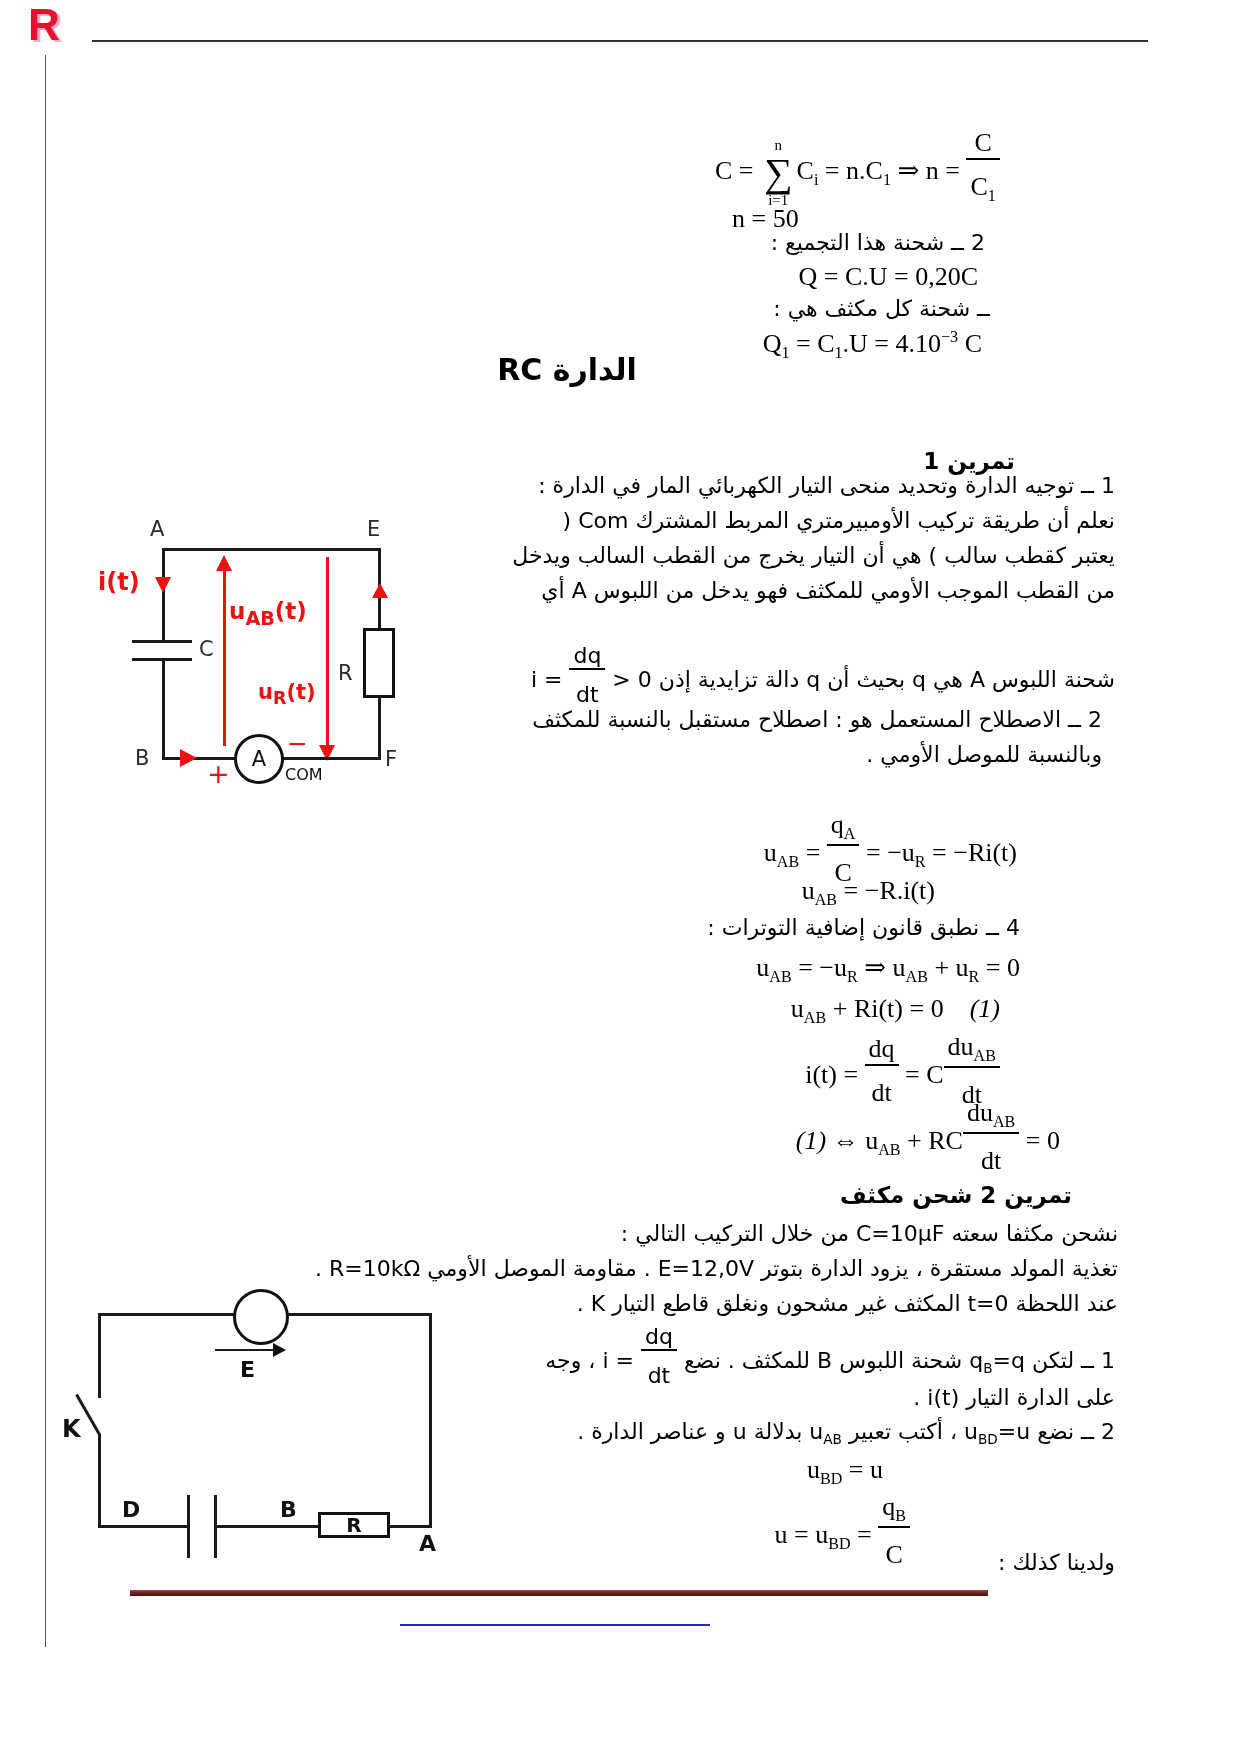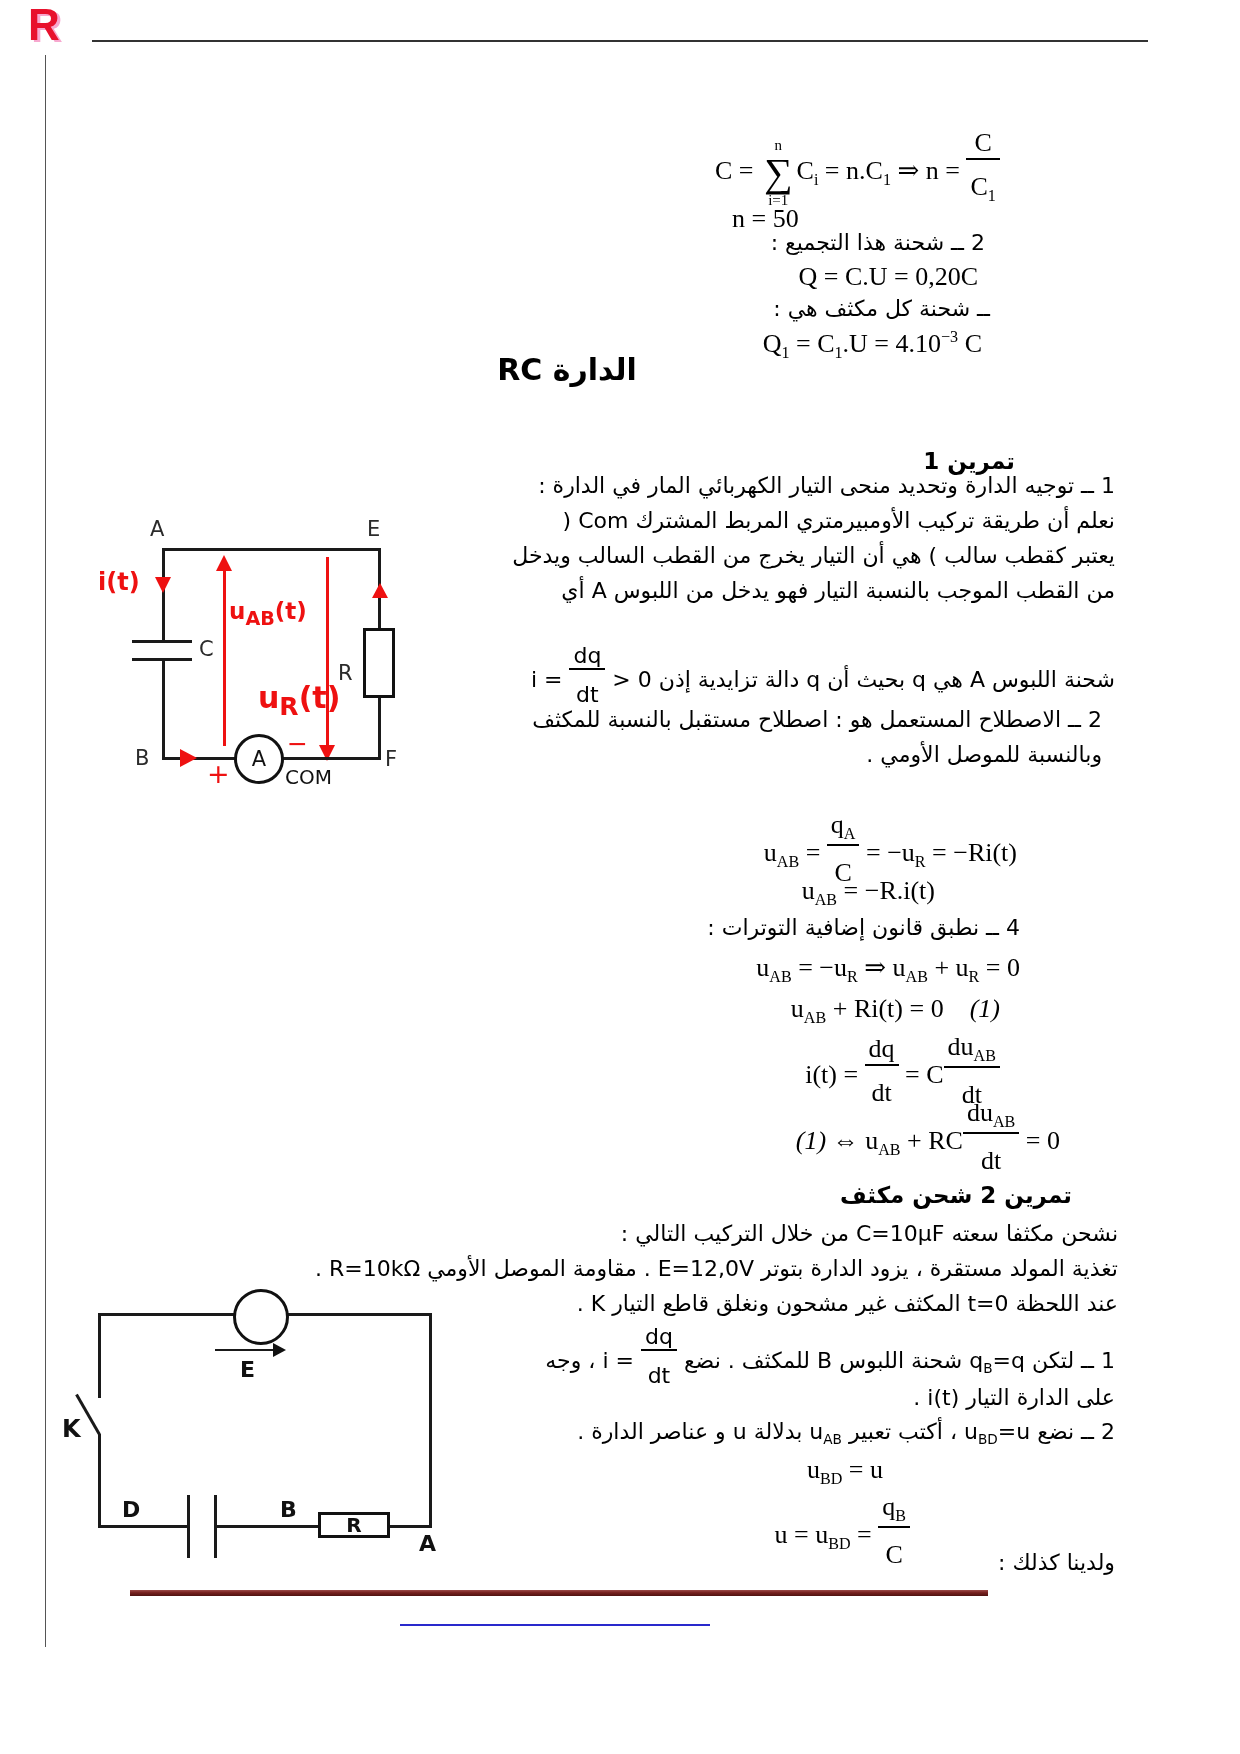--- a/index.html
+++ b/index.html
@@ -60,21 +60,21 @@
   <div class="abs ar-line" style="right:250px;top:296px;">ــ شحنة كل مكثف هي :</div>
   <div class="abs math" style="right:258px;top:328px;text-align:center;">Q<sub>1</sub> = C<sub>1</sub>.U = 4.10<sup>−3</sup> C</div>
 
   <div class="abs title" style="left:0;width:1134px;top:352px;">الدارة RC</div>
 
   <div class="abs exh" style="right:225px;top:448px;">تمرين 1</div>
   <div class="abs ar" style="right:125px;top:468px;width:700px;">
     <div>1 ــ توجيه الدارة وتحديد منحى التيار الكهربائي المار في الدارة :</div>
     <div>نعلم أن طريقة تركيب الأومبيرمتري المربط المشترك Com (</div>
     <div>يعتبر كقطب سالب )  هي أن التيار يخرج من القطب السالب ويدخل</div>
-    <div>من القطب الموجب بالنسبة التيار فهو يدخل من اللبوس A أي</div>
+    <div>من القطب الموجب الأومي للمكثف فهو يدخل من اللبوس A أي</div>
   </div>
   <div class="abs ar-line" style="right:125px;top:643px;width:700px;">شحنة اللبوس A هي q بحيث أن q دالة تزايدية إذن <span class="mwrap" dir="ltr">i = <span class="frac"><span class="num">dq</span><span class="den">dt</span></span> &gt; 0</span></div>
   <div class="abs ar" style="right:138px;top:702px;width:700px;">
     <div>2 ــ الاصطلاح المستعمل هو : اصطلاح مستقبل بالنسبة للمكثف</div>
     <div>وبالنسبة للموصل الأومي .</div>
   </div>
   <div class="abs math" style="right:223px;top:810px;">u<sub>AB</sub> = <span class="frac"><span class="num">q<sub>A</sub></span><span class="den">C</span></span> = −u<sub>R</sub> = −Ri(t)</div>
   <div class="abs math" style="right:305px;top:876px;">u<sub>AB</sub> = −R.i(t)</div>
   <div class="abs ar-line" style="right:220px;top:915px;">4 ــ نطبق قانون إضافية التوترات :</div>
   <div class="abs math" style="right:220px;top:952px;">u<sub>AB</sub> = −u<sub>R</sub> ⇒ u<sub>AB</sub> + u<sub>R</sub> = 0</div>
@@ -91,36 +91,36 @@
     <div class="wire" style="left:37px;top:143px;width:60px;height:3px;"></div>
     <div class="circlbl" style="left:104px;top:122px;">C</div>
     <div class="wire" style="left:67px;top:146px;width:3px;height:96px;"></div>
     <div class="abs redbold" style="left:3px;top:53px;font-size:24px;">i(t)</div>
     <div class="tri" style="left:60px;top:62px;border-left:8px solid transparent;border-right:8px solid transparent;border-top:16px solid var(--annotation_red);"></div>
     <div class="abs" style="left:128px;top:55px;width:3px;height:176px;background:var(--annotation_red);"></div>
     <div class="tri" style="left:121px;top:40px;border-left:8px solid transparent;border-right:8px solid transparent;border-bottom:16px solid var(--annotation_red);"></div>
     <div class="abs redbold" style="left:134px;top:83px;font-size:23px;direction:ltr;">u<sub>AB</sub>(t)</div>
     <div class="abs" style="left:231px;top:42px;width:3px;height:188px;background:var(--annotation_red);"></div>
     <div class="tri" style="left:224px;top:230px;border-left:8px solid transparent;border-right:8px solid transparent;border-top:16px solid var(--annotation_red);"></div>
-    <div class="abs redbold" style="left:163px;top:165px;font-size:30px;direction:ltr;">u<sub>R</sub>(t)</div>
+    <div class="abs redbold" style="left:163px;top:165px;font-size:21px;direction:ltr;">u<sub>R</sub>(t)</div>
     <div class="wire" style="left:283px;top:33px;width:3px;height:80px;"></div>
     <div class="tri" style="left:277px;top:68px;border-left:8px solid transparent;border-right:8px solid transparent;border-bottom:15px solid var(--annotation_red);"></div>
     <div class="box" style="left:268px;top:113px;width:26px;height:64px;"></div>
     <div class="circlbl" style="left:243px;top:146px;">R</div>
     <div class="wire" style="left:283px;top:183px;width:3px;height:61px;"></div>
     <div class="wire" style="left:67px;top:242px;width:219px;height:3px;"></div>
     <div class="circlbl" style="left:40px;top:231px;">B</div>
     <div class="circlbl" style="left:290px;top:232px;">F</div>
     <div class="tri" style="left:85px;top:234px;border-top:9px solid transparent;border-bottom:9px solid transparent;border-left:17px solid var(--annotation_red);"></div>
     <div class="abs" style="left:139px;top:219px;width:44px;height:44px;background:#fff;border:3px solid #111;border-radius:50%;display:flex;align-items:center;justify-content:center;z-index:2;">
       <span style="font-size:21px;color:#111;">A</span>
     </div>
     <div class="abs red" style="left:112px;top:243px;font-size:27px;z-index:3;">+</div>
     <div class="abs red" style="left:192px;top:214px;font-size:25px;z-index:3;">−</div>
-    <div class="abs" style="left:190px;top:250px;font-size:20px;color:#111;z-index:3;">COM</div>
+    <div class="abs" style="left:190px;top:250px;font-size:16px;color:#111;z-index:3;">COM</div>
   </div>
 
   <div class="abs exh" style="right:168px;top:1182px;">تمرين 2  شحن مكثف</div>
   <div class="abs ar" style="right:122px;top:1216px;width:880px;">
     <div>نشحن مكثفا سعته C=10μF من خلال التركيب التالي :</div>
     <div>تغذية المولد مستقرة ، يزود الدارة بتوتر E=12,0V . مقاومة الموصل الأومي R=10kΩ .</div>
     <div>عند اللحظة t=0 المكثف غير مشحون ونغلق قاطع التيار K .</div>
   </div>
   <div class="abs ar-line" style="right:125px;top:1324px;width:700px;">1 ــ لتكن <span class="mwrap" dir="ltr">q<sub>B</sub>=q</span> شحنة اللبوس B للمكثف . نضع <span class="mwrap" dir="ltr">i = <span class="frac"><span class="num">dq</span><span class="den">dt</span></span></span> ، وجه</div>
   <div class="abs ar-line" style="right:125px;top:1385px;">على الدارة التيار i(t) .</div>

